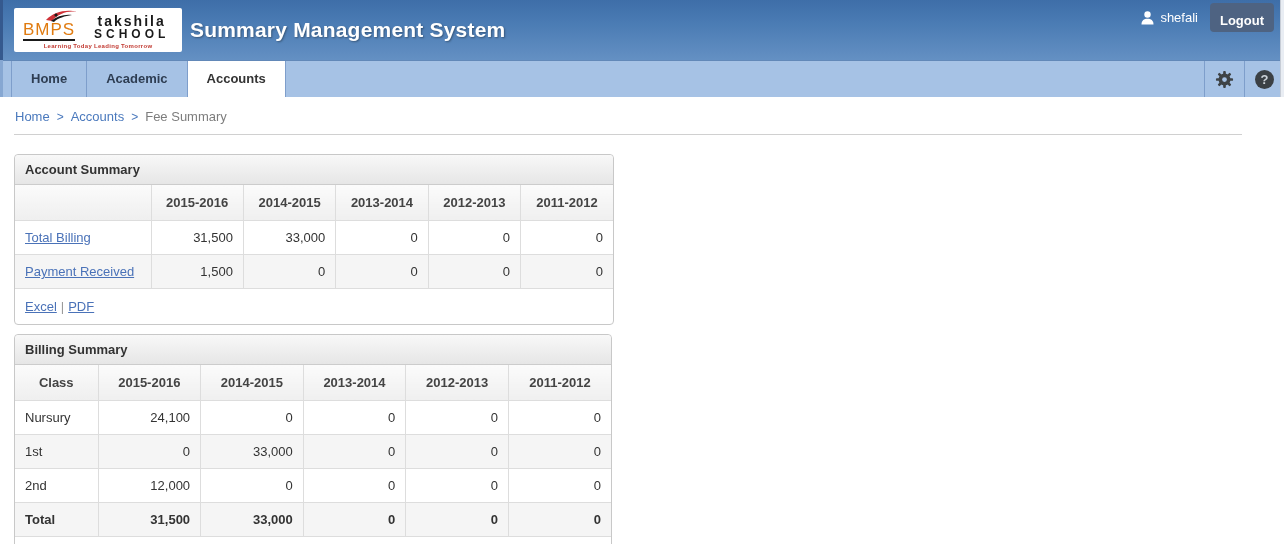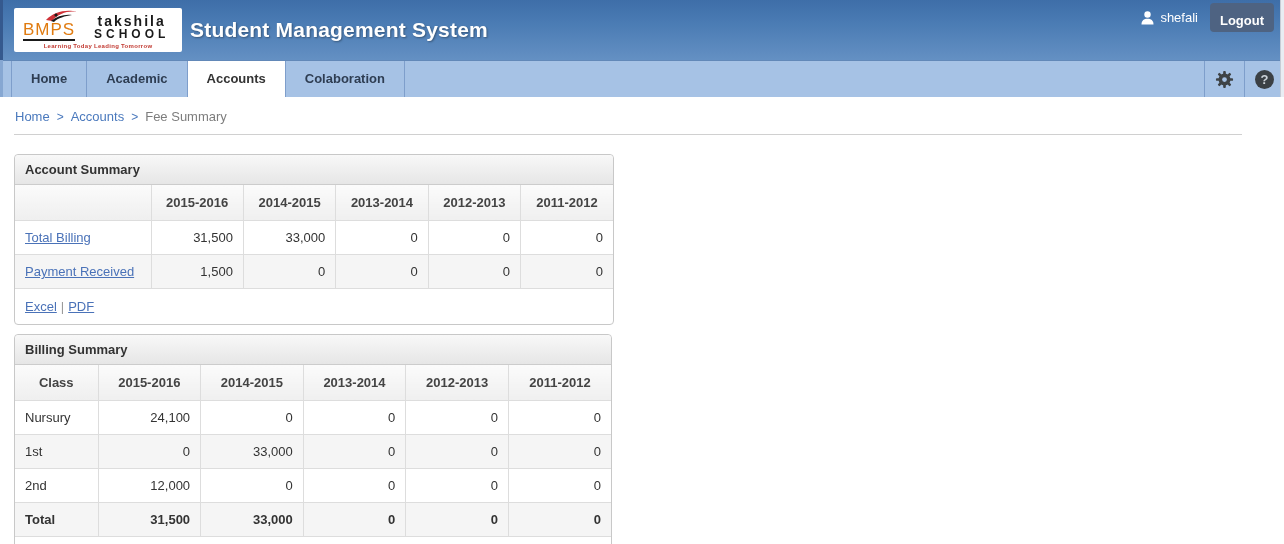--- a/index.html
+++ b/index.html
@@ -114,40 +114,39 @@
       <path d="M7 12 C13 7 21 5 28 6 C21 7 14 9 10 13 Z" fill="#1a1a1a"></path>
       <circle cx="12" cy="6" r="1.6" fill="#1a1a1a"></circle>
     </svg>
     <span class="logo-bmps">BMPS</span>
     <span class="logo-takshila">
       <span class="t1">takshila</span>
       <span class="t2">SCHOOL</span>
     </span>
     <span class="logo-tagline">Learning Today  Leading Tomorrow</span>
   </div>
-  <h1 class="app-title">Student Management System</h1>
+  <h1 class="app-title">Summary Management System</h1>
   <div class="user-area">
     <span class="user-icon">
       <svg width="13" height="14" viewBox="0 0 13 14">
         <circle cx="6.5" cy="3.5" r="3.2" fill="#fff"></circle>
         <path d="M0.5 13.5 C0.5 9.5 3 7.8 6.5 7.8 C10 7.8 12.5 9.5 12.5 13.5 Z" fill="#fff"></path>
       </svg>
     </span>
     <span class="username">shefali</span>
     <a class="logout-btn">Logout</a>
   </div>
 </header>
 
 <nav class="main-nav">
   <div class="nav-spacer"></div>
   <div style="display:flex">
       <div class="tab">Home</div>
       <div class="tab">Academic</div>
       <div class="tab active">Accounts</div>
-      <div class="tab">Colaboration</div>
     </div>
   <div class="nav-fill"></div>
   <div class="nav-icon-cell">
     <svg width="19" height="19" viewBox="0 0 20 20">
       <g fill="#3e4347">
         <rect x="8.6" y="1" width="2.8" height="18" rx="1"></rect>
         <rect x="8.6" y="1" width="2.8" height="18" rx="1" transform="rotate(45 10 10)"></rect>
         <rect x="8.6" y="1" width="2.8" height="18" rx="1" transform="rotate(90 10 10)"></rect>
         <rect x="8.6" y="1" width="2.8" height="18" rx="1" transform="rotate(135 10 10)"></rect>
         <circle cx="10" cy="10" r="6.3"></circle>

